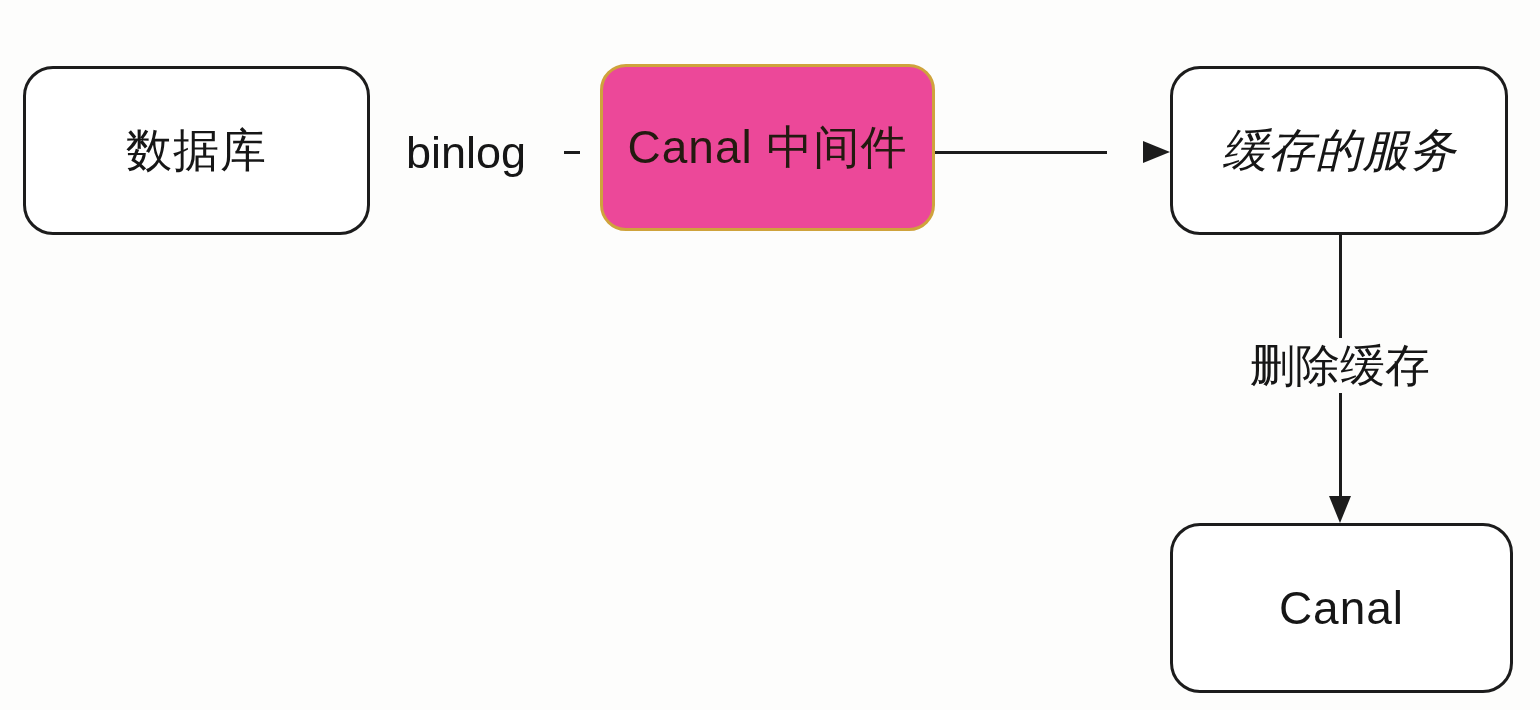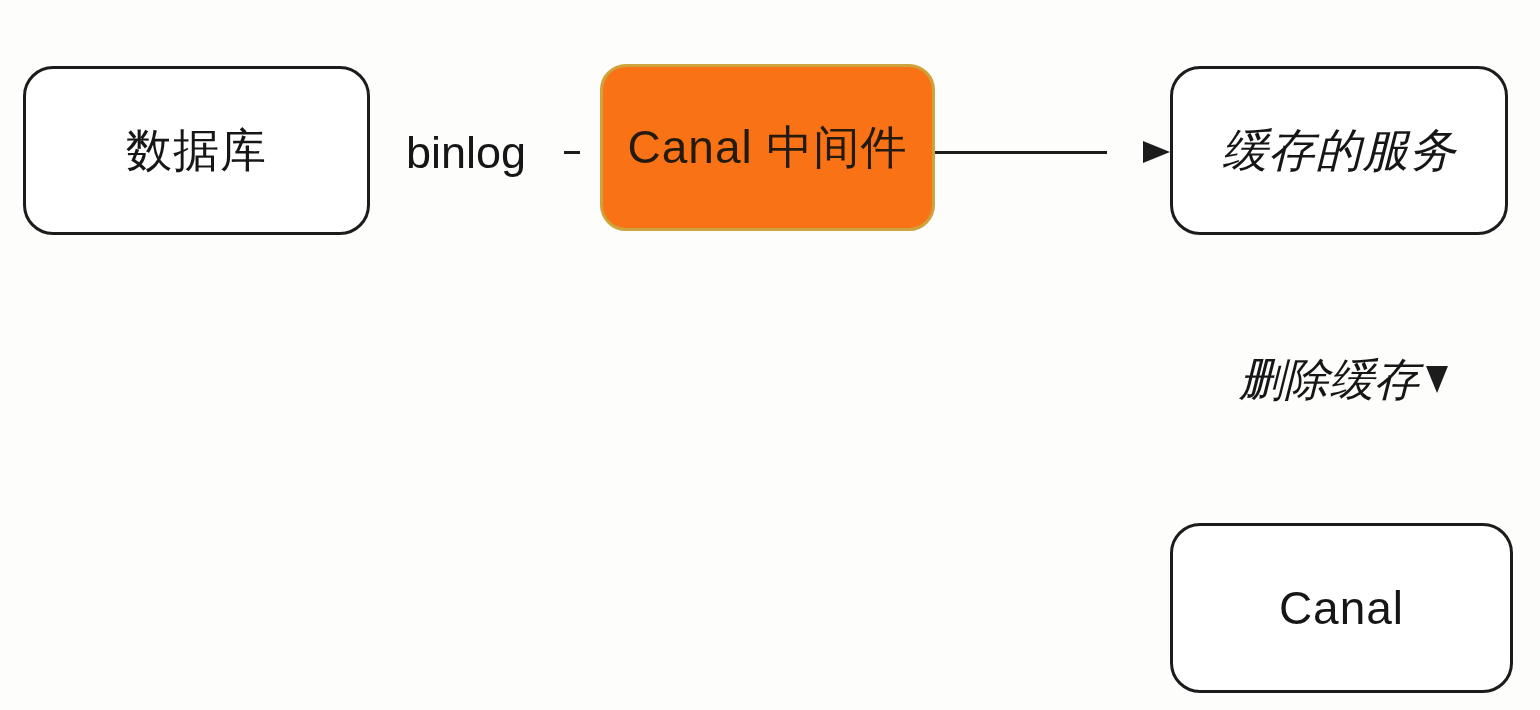--- a/index.html
+++ b/index.html
@@ -21,40 +21,41 @@
     background: #ffffff;
     border: 3px solid #1c1c1c;
     border-radius: 30px;
     color: #161616;
     font-size: 46px;
     letter-spacing: 1px;
     white-space: nowrap;
   }
   .node--db     { left: 23px;   top: 66px;  width: 347px; height: 169px; }
   .node--canal  { left: 600px;  top: 64px;  width: 335px; height: 167px;
-                  background: #f97316; border: 3px solid #cfa33c;
+                  background: #ec4899; border: 3px solid #cfa33c;
                   border-radius: 26px; color: #231a10; }
   .node--cache  { left: 1170px; top: 66px;  width: 338px; height: 169px; font-style: italic; }
   .node--redis  { left: 1170px; top: 523px; width: 343px; height: 170px; }
 
   .edge-h {
     position: absolute;
     display: flex;
     align-items: center;
     height: 70px;
     gap: 36px;
   }
   .edge--binlog { left: 368px; top: 117px; width: 232px; }
   .edge--canal-cache { left: 935px; top: 117px; width: 235px; }
 
   .edge-v {
     position: absolute;
     display: flex;
+    flex-direction: column;
     align-items: center;
-    left: 1232px; top: 235px; width: 216px; height: 288px; font-style: italic;
+    left: 1232px; top: 235px; width: 216px; height: 288px;
   }
 
   .line-h { height: 3px; background: #1c1c1c; flex: 1 1 auto; }
   .line-h--short { flex: 0 0 16px; }
   .line-v { width: 3px; background: #1c1c1c; flex: 1 1 auto; }
 
   .edge-label {
     color: #161616;
     font-size: 45px;
     white-space: nowrap;

